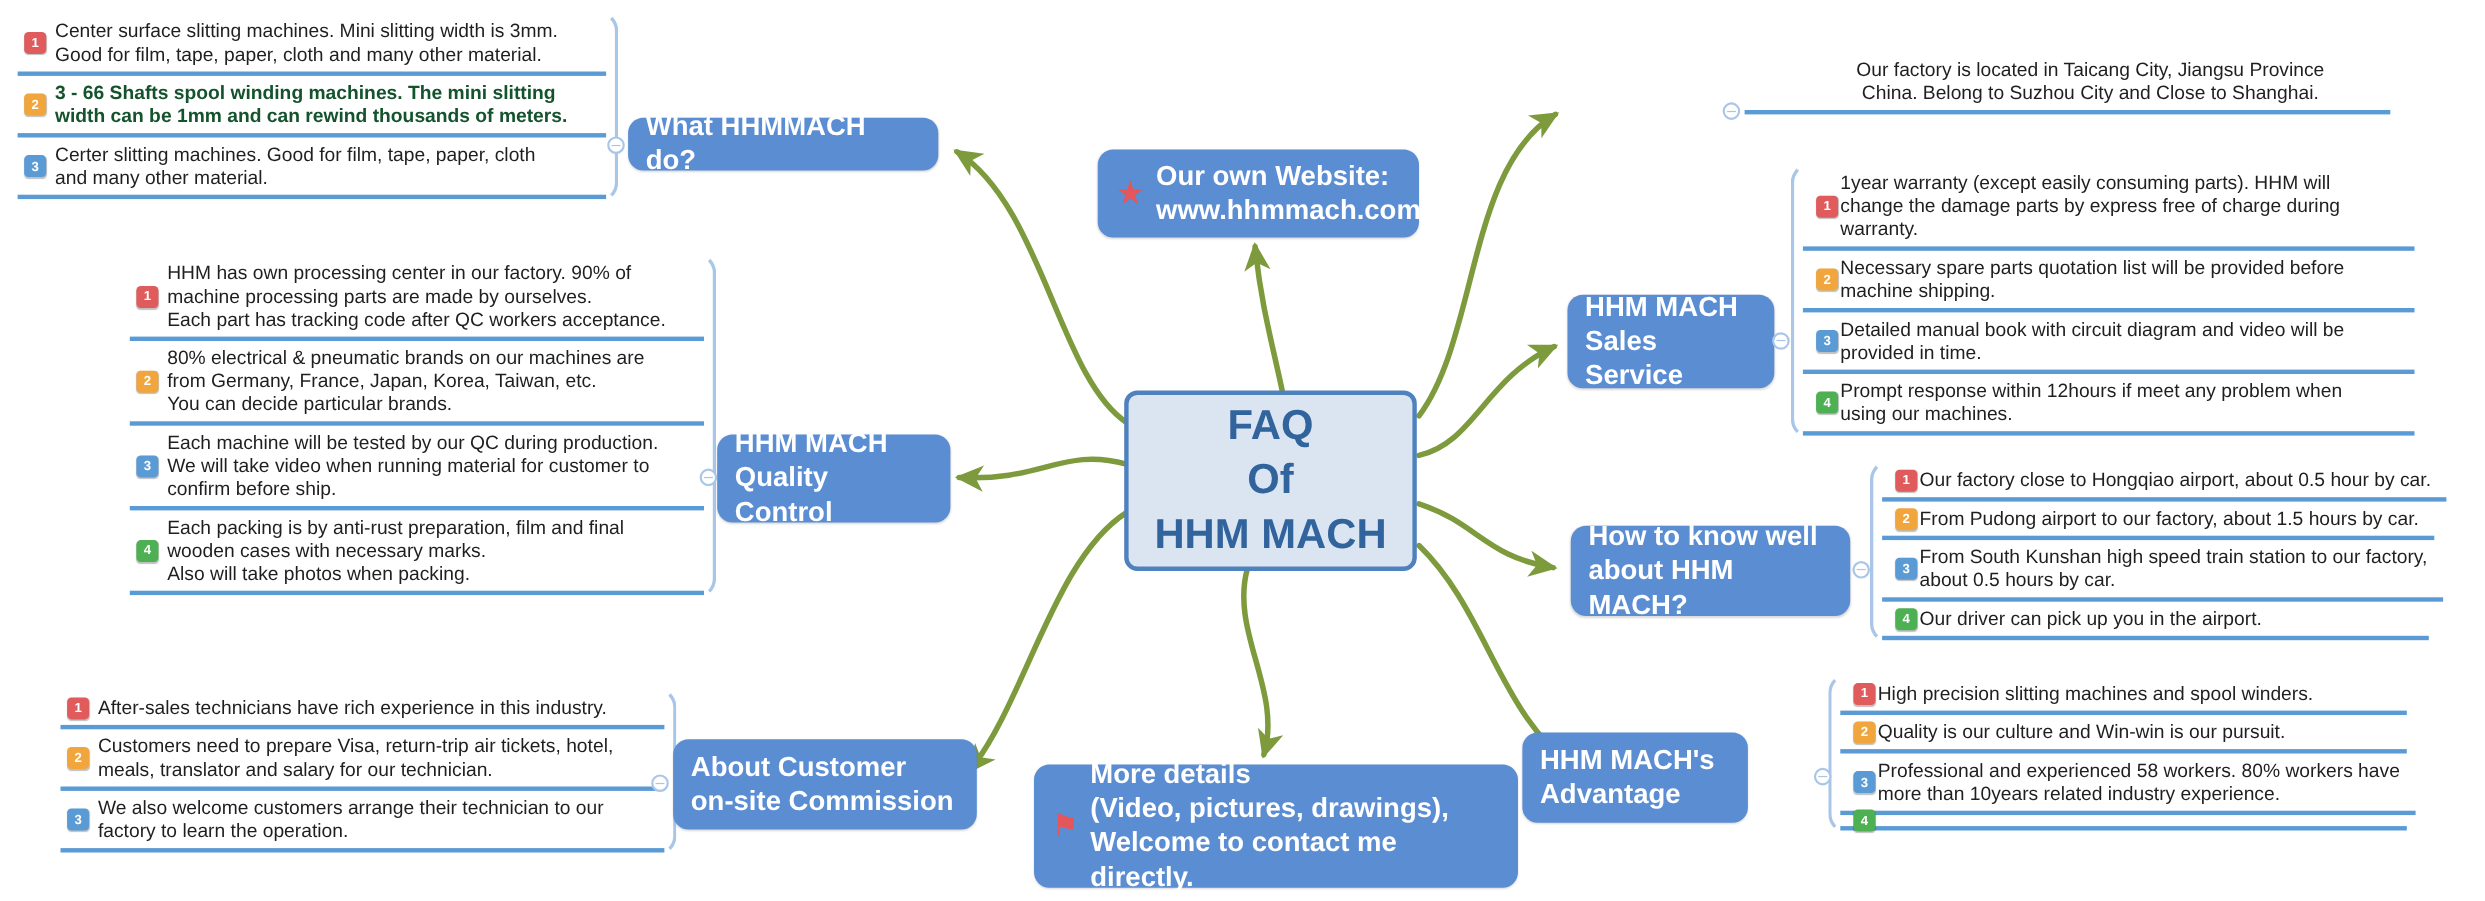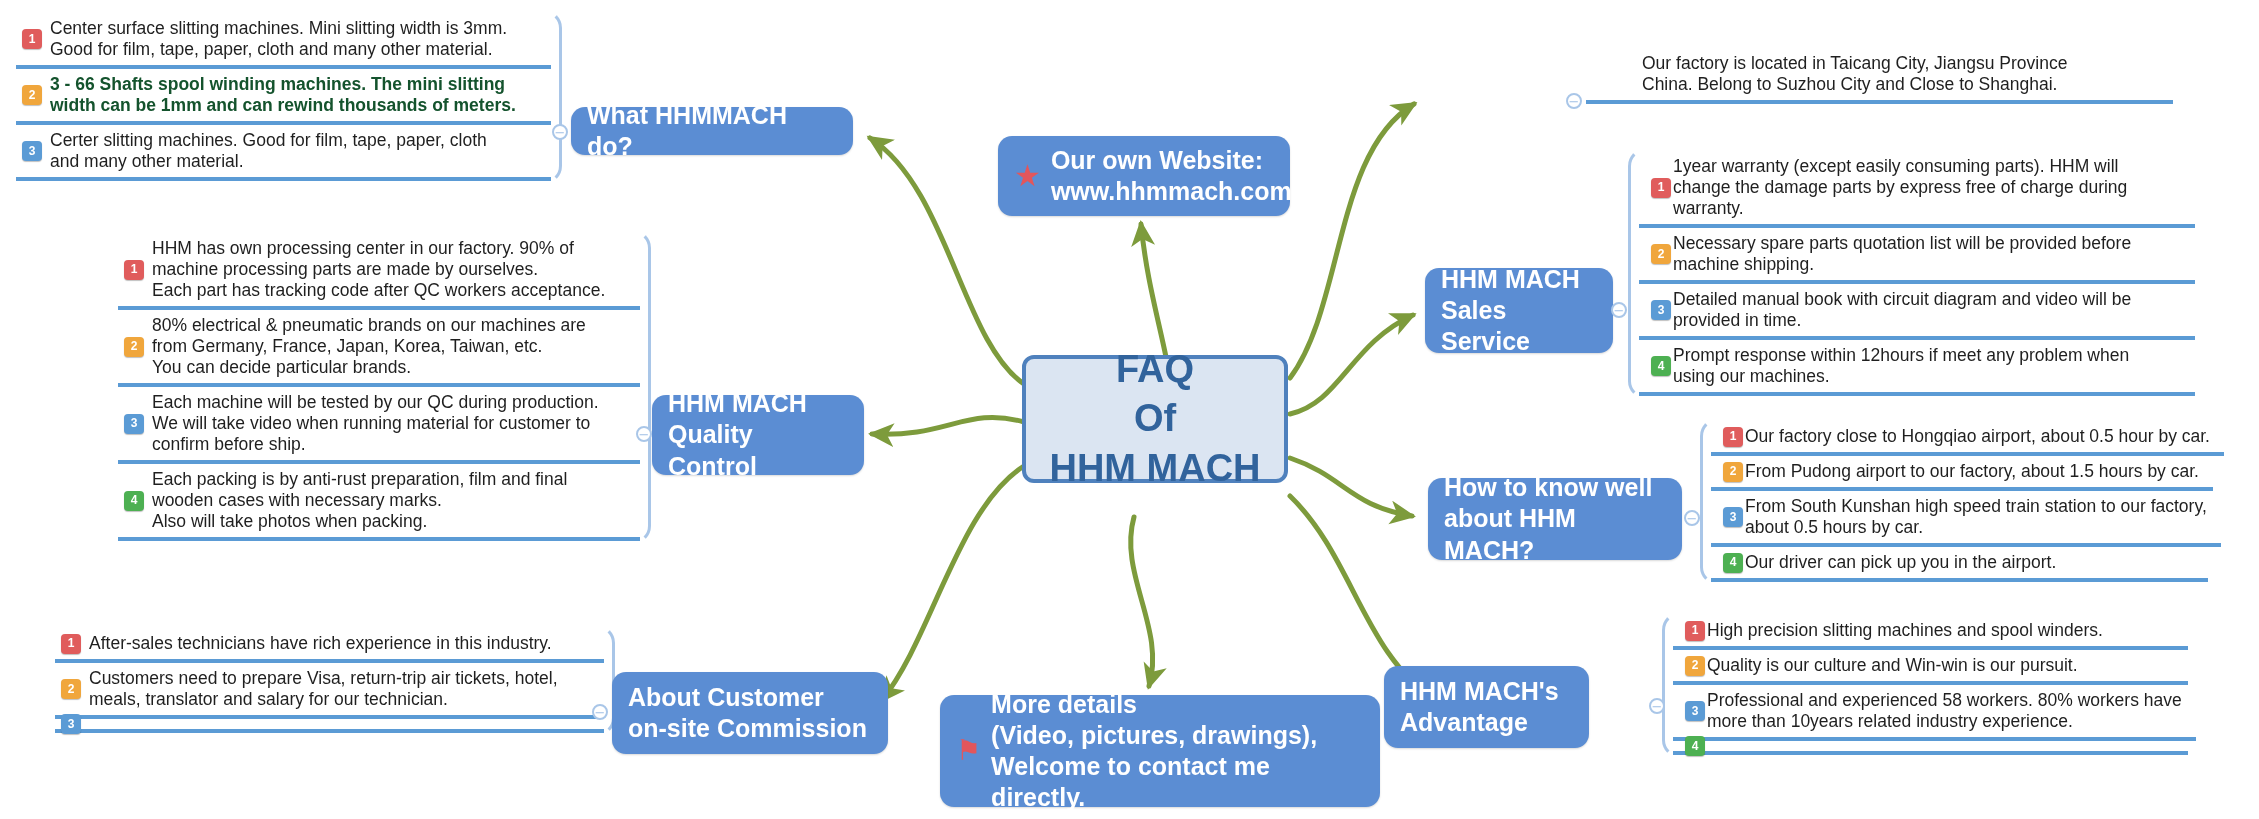--- a/index.html
+++ b/index.html
@@ -53,24 +53,24 @@
   }
 
   
   #g-what{left:16px;top:10px;width:546px;}
   #n-what{left:571px;top:107px;width:282px;height:48px;}
   #g-quality{left:118px;top:230px;width:533px;}
   #n-quality{left:652px;top:395px;width:212px;height:80px;}
   #g-commission{left:55px;top:625px;width:560px;}
   #n-commission{left:612px;top:672px;width:276px;height:82px;}
   #n-website{left:998px;top:136px;width:292px;height:80px;}
-  #n-center{left:1022px;top:355px;width:266px;height:128px;}
+  #n-center{left:1022px;top:355px;width:266px;height:164px;}
   #n-more{left:940px;top:695px;width:440px;height:112px;}
   #n-where{left:1420px;top:60px;width:156px;height:82px;}
-  #g-where{left:1586px;top:45px;width:630px;}
+  #g-where{left:1586px;top:45px;width:630px;text-align:center;}
   #n-sales{left:1425px;top:268px;width:188px;height:85px;}
   #g-sales{left:1628px;top:148px;width:630px;}
   #n-know{left:1428px;top:478px;width:254px;height:82px;}
   #g-know{left:1700px;top:418px;width:558px;}
   #n-adv{left:1384px;top:666px;width:205px;height:82px;}
   #g-adv{left:1662px;top:612px;width:580px;}
   #c1{left:552px;top:124px;} #c2{left:636px;top:426px;} #c3{left:592px;top:704px;}
   #c4{left:1566px;top:93px;} #c5{left:1611px;top:302px;} #c6{left:1684px;top:510px;}
   #c7{left:1649px;top:698px;}
 </style>
@@ -188,20 +188,22 @@
         <span class="badge" style="background: rgb(224, 92, 92);">1</span>
         <span class="txt">After-sales technicians have rich experience in this industry.</span>
       </div>
       <div class="item">
         <span class="badge" style="background: rgb(240, 166, 60);">2</span>
         <span class="txt">Customers need to prepare Visa, return-trip air tickets, hotel,
 meals, translator and salary for our technician.</span>
       </div>
       <div class="item">
         <span class="badge" style="background: rgb(91, 155, 213);">3</span>
+        <span class="txt">We also welcome customers arrange their technician to our
+factory to learn the operation.</span>
       </div>
     </div>
   <div class="group right" id="g-where" style="border-left:none;padding-left:0;">
       <div class="item nobadge">
         <span class="txt">Our factory is located in Taicang City, Jiangsu Province
 China. Belong to Suzhou City and Close to Shanghai.</span>
       </div>
     </div>
   <div class="group right" id="g-sales">
       <div class="item">

